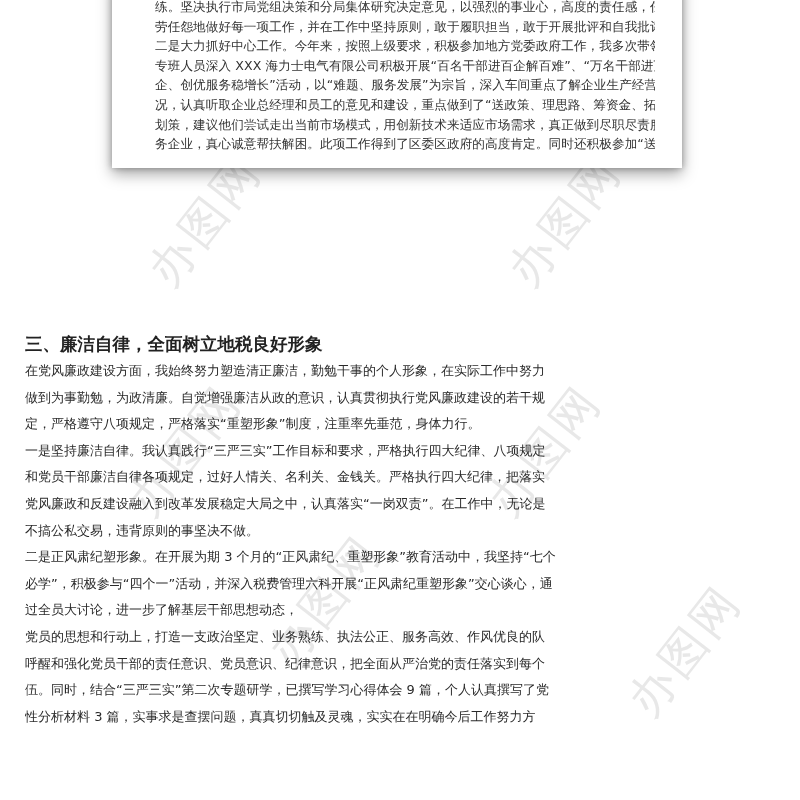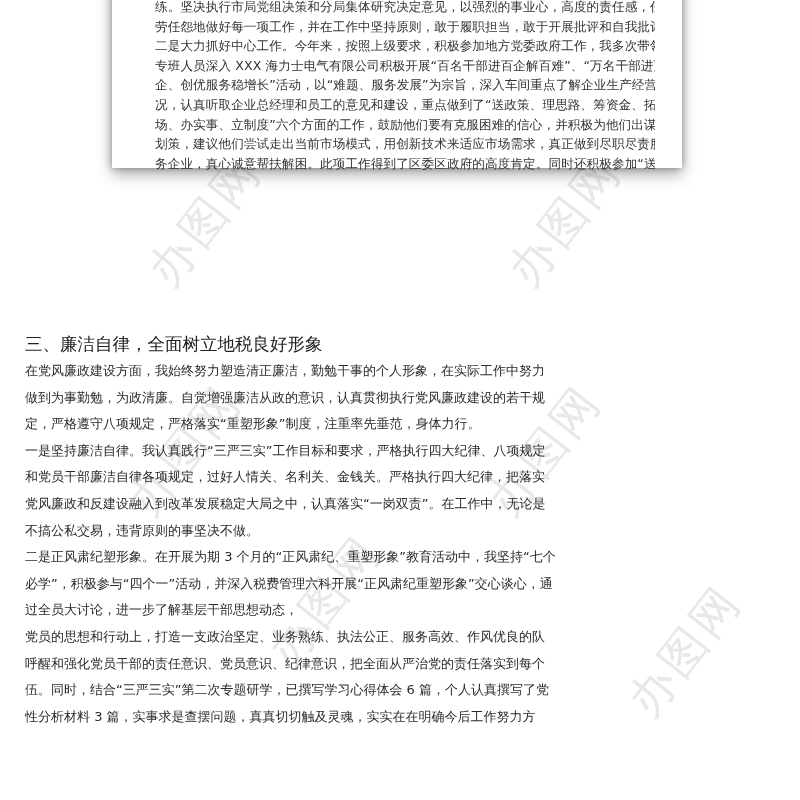--- a/index.html
+++ b/index.html
@@ -40,21 +40,21 @@
       height: 19.6px;
       overflow: hidden;
     }
     .section {
       position: absolute;
       left: 25px;
       top: 331px;
       width: 760px;
     }
     .section-heading {
-      font-weight: normal;
+      font-weight: bold;
       font-size: 17.5px;
       line-height: 27px;
       height: 27px;
       color: #222;
       white-space: nowrap;
       margin-bottom: 0px;
     }
     .section-body {
       font-size: 13px;
       line-height: 26.6px;
@@ -87,21 +87,20 @@
 <div class="watermark" style="left:470px; top:10px;">办图网</div>
 
 <div class="page-card">
   <div class="page-text">
     <span class="line">练。坚决执行市局党组决策和分局集体研究决定意见，以强烈的事业心，高度的责任感，任</span>
     <span class="line">劳任怨地做好每一项工作，并在工作中坚持原则，敢于履职担当，敢于开展批评和自我批评。</span>
     <span class="line">二是大力抓好中心工作。今年来，按照上级要求，积极参加地方党委政府工作，我多次带领</span>
     <span class="line">专班人员深入 XXX 海力士电气有限公司积极开展“百名干部进百企解百难”、“万名干部进万</span>
     <span class="line">企、创优服务稳增长”活动，以“难题、服务发展”为宗旨，深入车间重点了解企业生产经营情</span>
     <span class="line">况，认真听取企业总经理和员工的意见和建设，重点做到了“送政策、理思路、筹资金、拓市</span>
-    <span class="line">场、办实事、立制度”六个方面的工作，鼓励他们要有克服困难的信心，并积极为他们出谋</span>
     <span class="line">划策，建议他们尝试走出当前市场模式，用创新技术来适应市场需求，真正做到尽职尽责服</span>
     <span class="line">务企业，真心诚意帮扶解困。此项工作得到了区委区政府的高度肯定。同时还积极参加“送</span>
   </div>
 </div>
 
 <div class="watermark" style="left:110px; top:420px;">办图网</div>
 <div class="watermark" style="left:470px; top:420px;">办图网</div>
 <div class="watermark" style="left:250px; top:570px;">办图网</div>
 <div class="watermark" style="left:610px; top:620px;">办图网</div>
 
@@ -113,16 +112,16 @@
     <span class="line">定，严格遵守八项规定，严格落实“重塑形象”制度，注重率先垂范，身体力行。</span>
     <span class="line">一是坚持廉洁自律。我认真践行“三严三实”工作目标和要求，严格执行四大纪律、八项规定</span>
     <span class="line">和党员干部廉洁自律各项规定，过好人情关、名利关、金钱关。严格执行四大纪律，把落实</span>
     <span class="line">党风廉政和反建设融入到改革发展稳定大局之中，认真落实“一岗双责”。在工作中，无论是</span>
     <span class="line">不搞公私交易，违背原则的事坚决不做。</span>
     <span class="line">二是正风肃纪塑形象。在开展为期 3 个月的“正风肃纪、重塑形象”教育活动中，我坚持“七个</span>
     <span class="line">必学”，积极参与“四个一”活动，并深入税费管理六科开展“正风肃纪重塑形象”交心谈心，通</span>
     <span class="line">过全员大讨论，进一步了解基层干部思想动态，</span>
     <span class="line">党员的思想和行动上，打造一支政治坚定、业务熟练、执法公正、服务高效、作风优良的队</span>
     <span class="line">呼醒和强化党员干部的责任意识、党员意识、纪律意识，把全面从严治党的责任落实到每个</span>
-    <span class="line">伍。同时，结合“三严三实”第二次专题研学，已撰写学习心得体会 6 篇，个人认真撰写了党</span>
+    <span class="line">伍。同时，结合“三严三实”第二次专题研学，已撰写学习心得体会 9 篇，个人认真撰写了党</span>
     <span class="line">性分析材料 3 篇，实事求是查摆问题，真真切切触及灵魂，实实在在明确今后工作努力方</span>
   </div>
 </div>
 
 </body></html>

